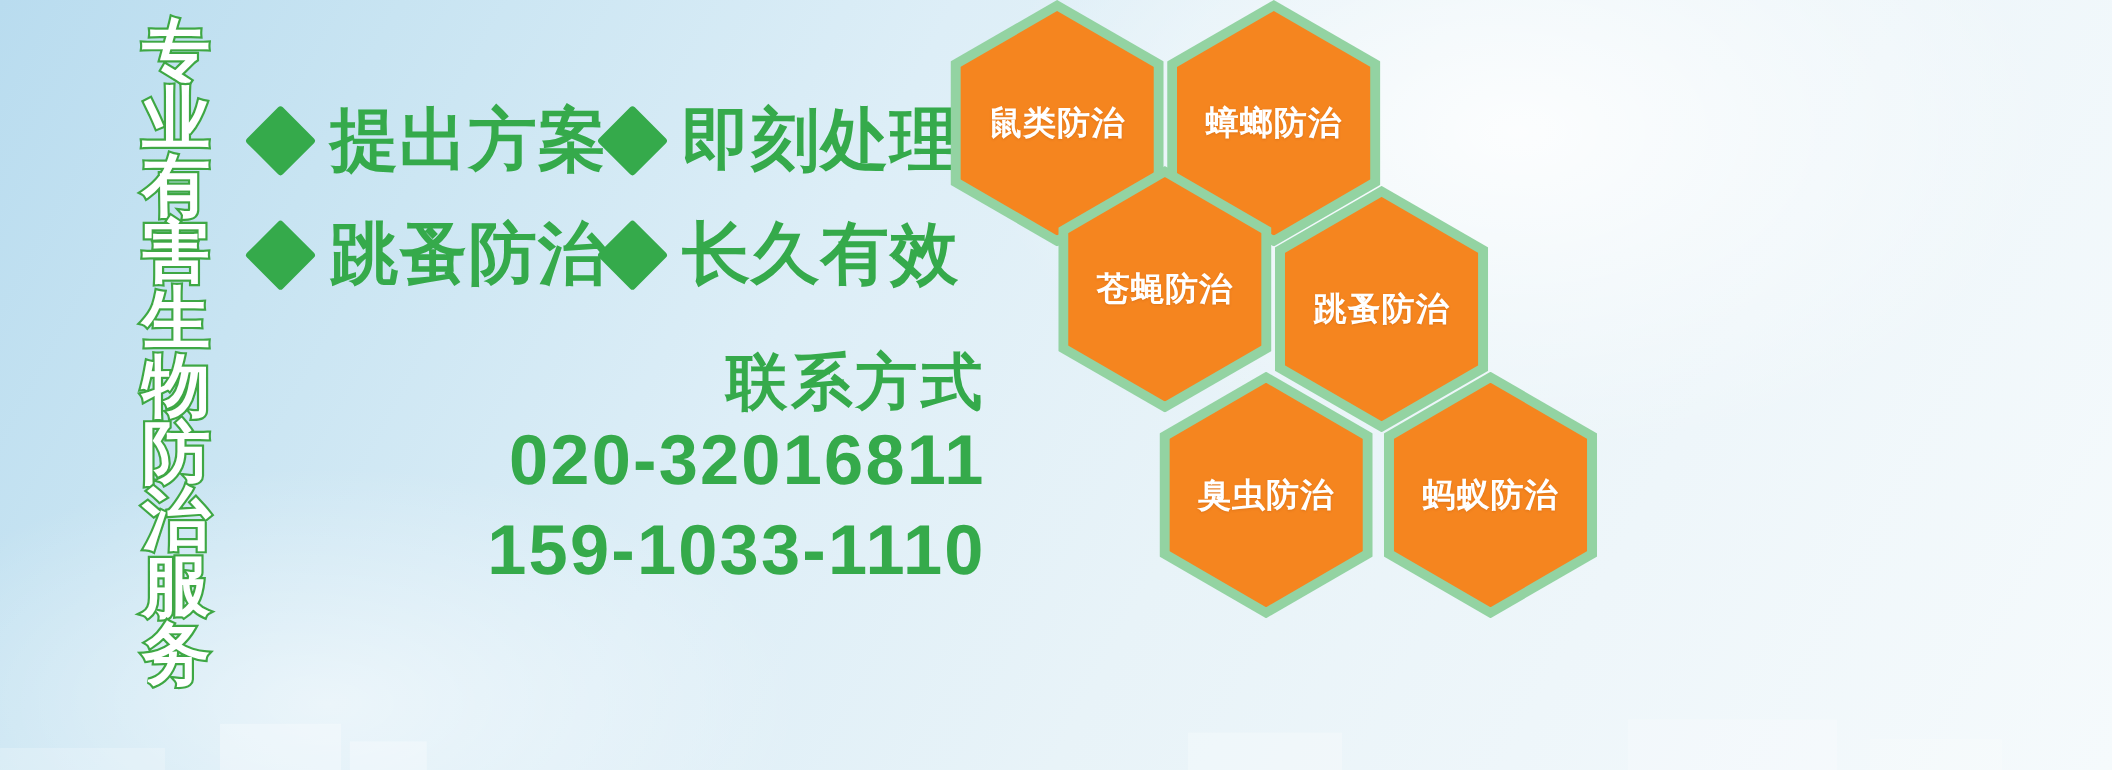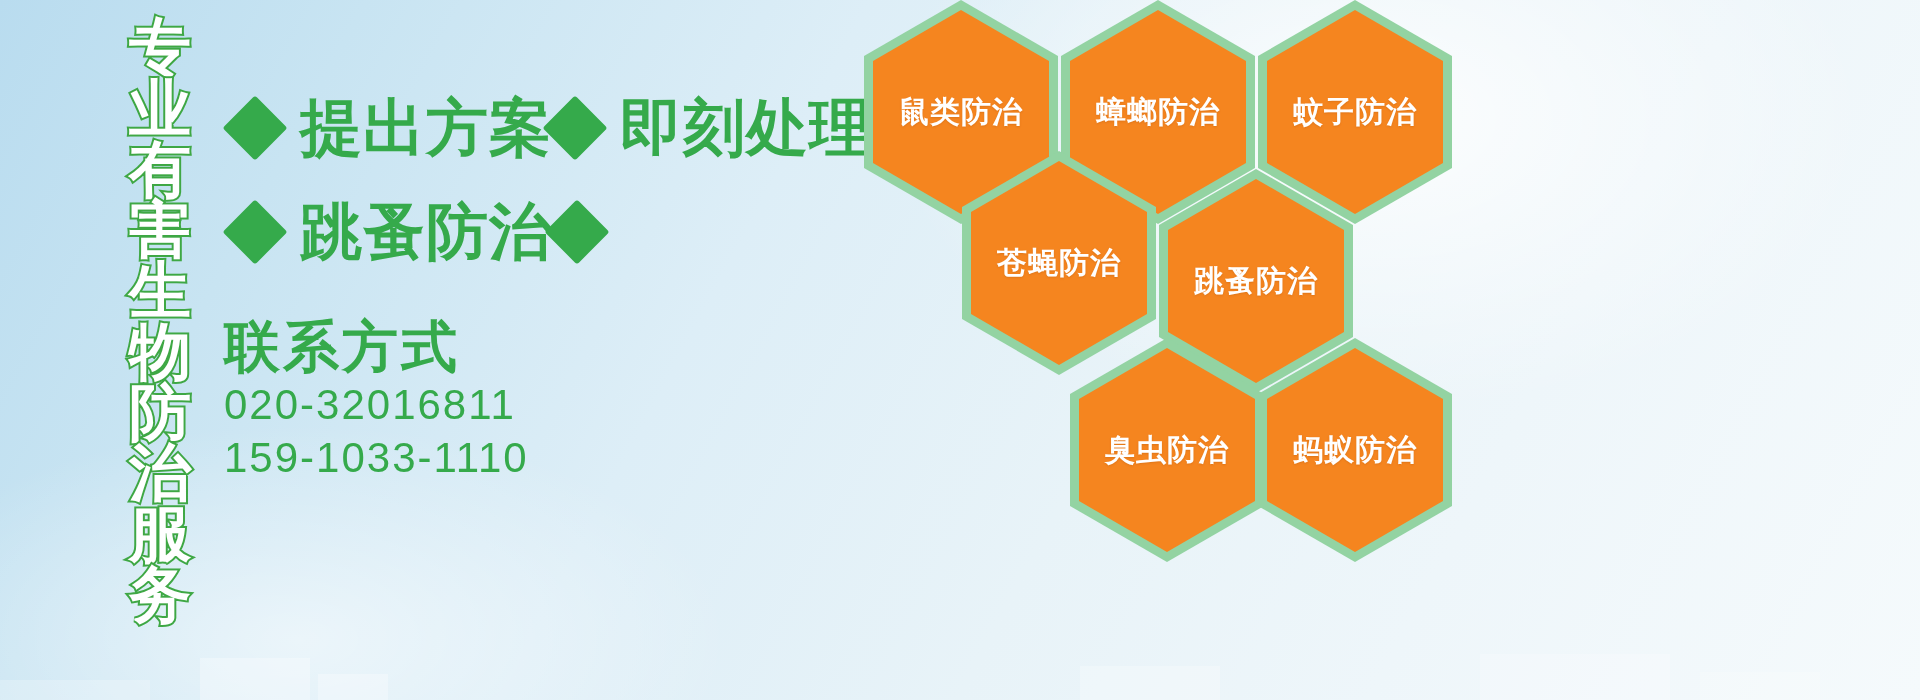--- a/index.html
+++ b/index.html
@@ -44,23 +44,23 @@
   .dia{
     width:46px;height:46px;background:#35aa4b;
     transform:rotate(45deg);border-radius:3px;flex:0 0 auto;
   }
   .flabel{
     margin-left:22px;color:#35aa4b;font-weight:bold;
     font-size:62px;line-height:1;letter-spacing:1px;white-space:nowrap;
   }
 
   
-  #contact{position:absolute;left:224px;top:316px;width:640px;text-align:left;color:#35aa4b;}
+  #contact{position:absolute;left:256px;top:316px;width:640px;text-align:right;color:#35aa4b;}
   #contact .ctitle{font-size:56px;font-weight:bold;line-height:1.1;letter-spacing:3px;}
-  #contact .cphone{font-size:42px;font-weight:normal;line-height:1.28;letter-spacing:2px;}
+  #contact .cphone{font-size:64px;font-weight:bold;line-height:1.28;letter-spacing:2px;}
 
   
   #hexgrid{position:absolute;left:858px;top:-6px;width:600px;height:580px;}
   .hexwrap{
     position:absolute;width:194px;height:224px;
     display:flex;align-items:center;justify-content:center;
     background:#93d3a2;
     clip-path:polygon(50% 0%, 100% 25%, 100% 75%, 50% 100%, 0% 75%, 0% 25%);
   }
   .hexinner{
@@ -110,54 +110,51 @@
         <div class="flabel">即刻处理</div>
       </div>
     </div>
     <div class="frow">
       <div class="fitem first">
         <div class="dia"></div>
         <div class="flabel">跳蚤防治</div>
       </div>
       <div class="fitem">
         <div class="dia"></div>
+        <div class="flabel">长久有效</div>
       </div>
     </div>
   </div>
 
   <div id="contact">
     <div class="ctitle">联系方式</div>
     <div class="cphone">020-32016811</div>
     <div class="cphone">159-1033-1110</div>
   </div>
 
   <div id="hexgrid">
     <div class="hexwrap" style="left:6px;  top:6px;">
       <div class="hexinner"></div>
       <div class="hexlabel">鼠类防治</div>
     </div>
     <div class="hexwrap" style="left:203px;top:6px;">
       <div class="hexinner"></div>
       <div class="hexlabel">蟑螂防治</div>
     </div>
-    <div class="hexwrap" style="left:400px;top:6px;">
-      <div class="hexinner"></div>
-      <div class="hexlabel">蚊子防治</div>
-    </div>
 
     <div class="hexwrap" style="left:104px;top:157px;">
       <div class="hexinner"></div>
       <div class="hexlabel">苍蝇防治</div>
     </div>
     <div class="hexwrap" style="left:301px;top:175px;">
       <div class="hexinner"></div>
       <div class="hexlabel">跳蚤防治</div>
     </div>
 
-    <div class="hexwrap" style="left:212px;top:344px;">
+    <div class="hexwrap" style="left:196px;top:344px;">
       <div class="hexinner"></div>
       <div class="hexlabel">臭虫防治</div>
     </div>
     <div class="hexwrap" style="left:400px;top:344px;">
       <div class="hexinner"></div>
       <div class="hexlabel">蚂蚁防治</div>
     </div>
   </div>
 
 </div>

